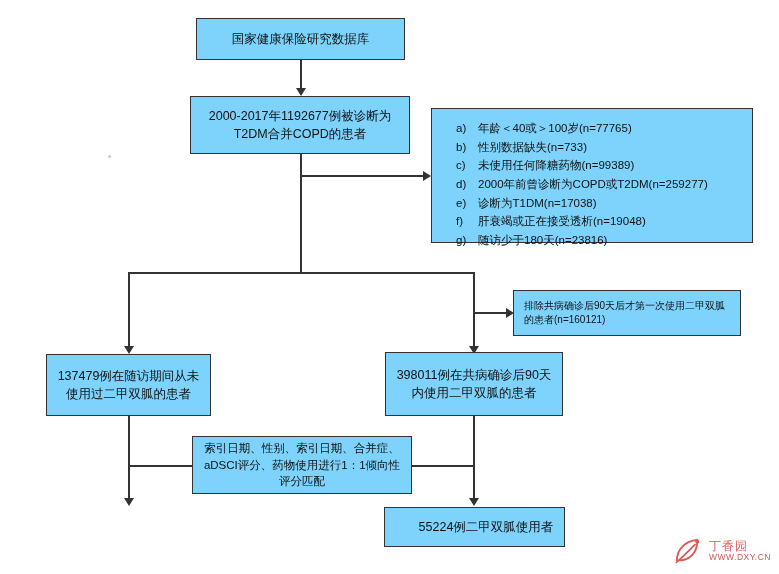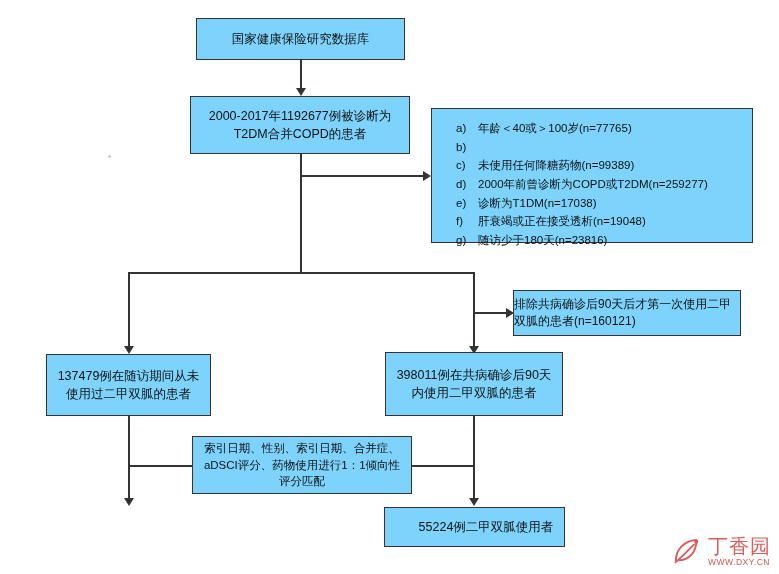--- a/index.html
+++ b/index.html
@@ -106,21 +106,21 @@
     width: 34px;
     height: 34px;
     margin-right: 5px;
   }
   #watermark .wm-texts {
     display: flex;
     flex-direction: column;
     justify-content: center;
   }
   #watermark .wm-main {
-    font-size: 20px;
+    font-size: 12px;
     color: #d9534f;
     letter-spacing: 1px;
     line-height: 1.05;
   }
   #watermark .wm-sub {
     font-size: 8.5px;
     color: #c9504c;
     letter-spacing: 0.5px;
   }
   .dot-speck {
@@ -151,20 +151,21 @@
   <div class="arrow-right" style="left:423px; top:171px;"></div>
 
   <div class="box left-align" id="exclusion-box" style="left:431px; top:108px; width:322px; height:135px;">
     <ol>
       <li>
         <span class="marker">a)</span>
         <span class="txt">年龄＜40或＞100岁(n=77765)</span>
       </li>
       <li>
         <span class="marker">b)</span>
+        <span class="txt">性别数据缺失(n=733)</span>
       </li>
       <li>
         <span class="marker">c)</span>
         <span class="txt">未使用任何降糖药物(n=99389)</span>
       </li>
       <li>
         <span class="marker">d)</span>
         <span class="txt">2000年前曾诊断为COPD或T2DM(n=259277)</span>
       </li>
       <li>
@@ -184,21 +185,21 @@
 
   <div class="line h" style="left:128px; top:272px; width:346px;"></div>
   <div class="line v" style="left:128px; top:272px; height:76px;"></div>
   <div class="arrow-down" style="left:124px; top:346px;"></div>
   <div class="line v" style="left:473px; top:272px; height:76px;"></div>
   <div class="arrow-down" style="left:469px; top:346px;"></div>
 
   <div class="line h" style="left:473px; top:312px; width:35px;"></div>
   <div class="arrow-right" style="left:506px; top:308px;"></div>
 
-  <div class="box left-align" id="box-late-exclusion" style="left:513px; top:290px; width:228px; height:46px; font-size:12px; padding-left:0;">排除共病确诊后90天后才第一次使用二甲双胍的患者(n=160121)</div>
+  <div class="box left-align" id="box-late-exclusion" style="left:513px; top:290px; width:228px; height:46px; font-size:10px; padding-left:10px;">排除共病确诊后90天后才第一次使用二甲双胍的患者(n=160121)</div>
 
   <div class="box" id="box-never-user" style="left:46px; top:354px; width:165px; height:62px;">137479例在随访期间从未使用过二甲双胍的患者</div>
 
   <div class="box" id="box-ever-user" style="left:385px; top:352px; width:178px; height:64px;">398011例在共病确诊后90天内使用二甲双胍的患者</div>
 
   <div class="line v" style="left:128px; top:416px; height:84px;"></div>
   <div class="arrow-down" style="left:124px; top:498px;"></div>
   <div class="line v" style="left:473px; top:416px; height:84px;"></div>
   <div class="arrow-down" style="left:469px; top:498px;"></div>
 

